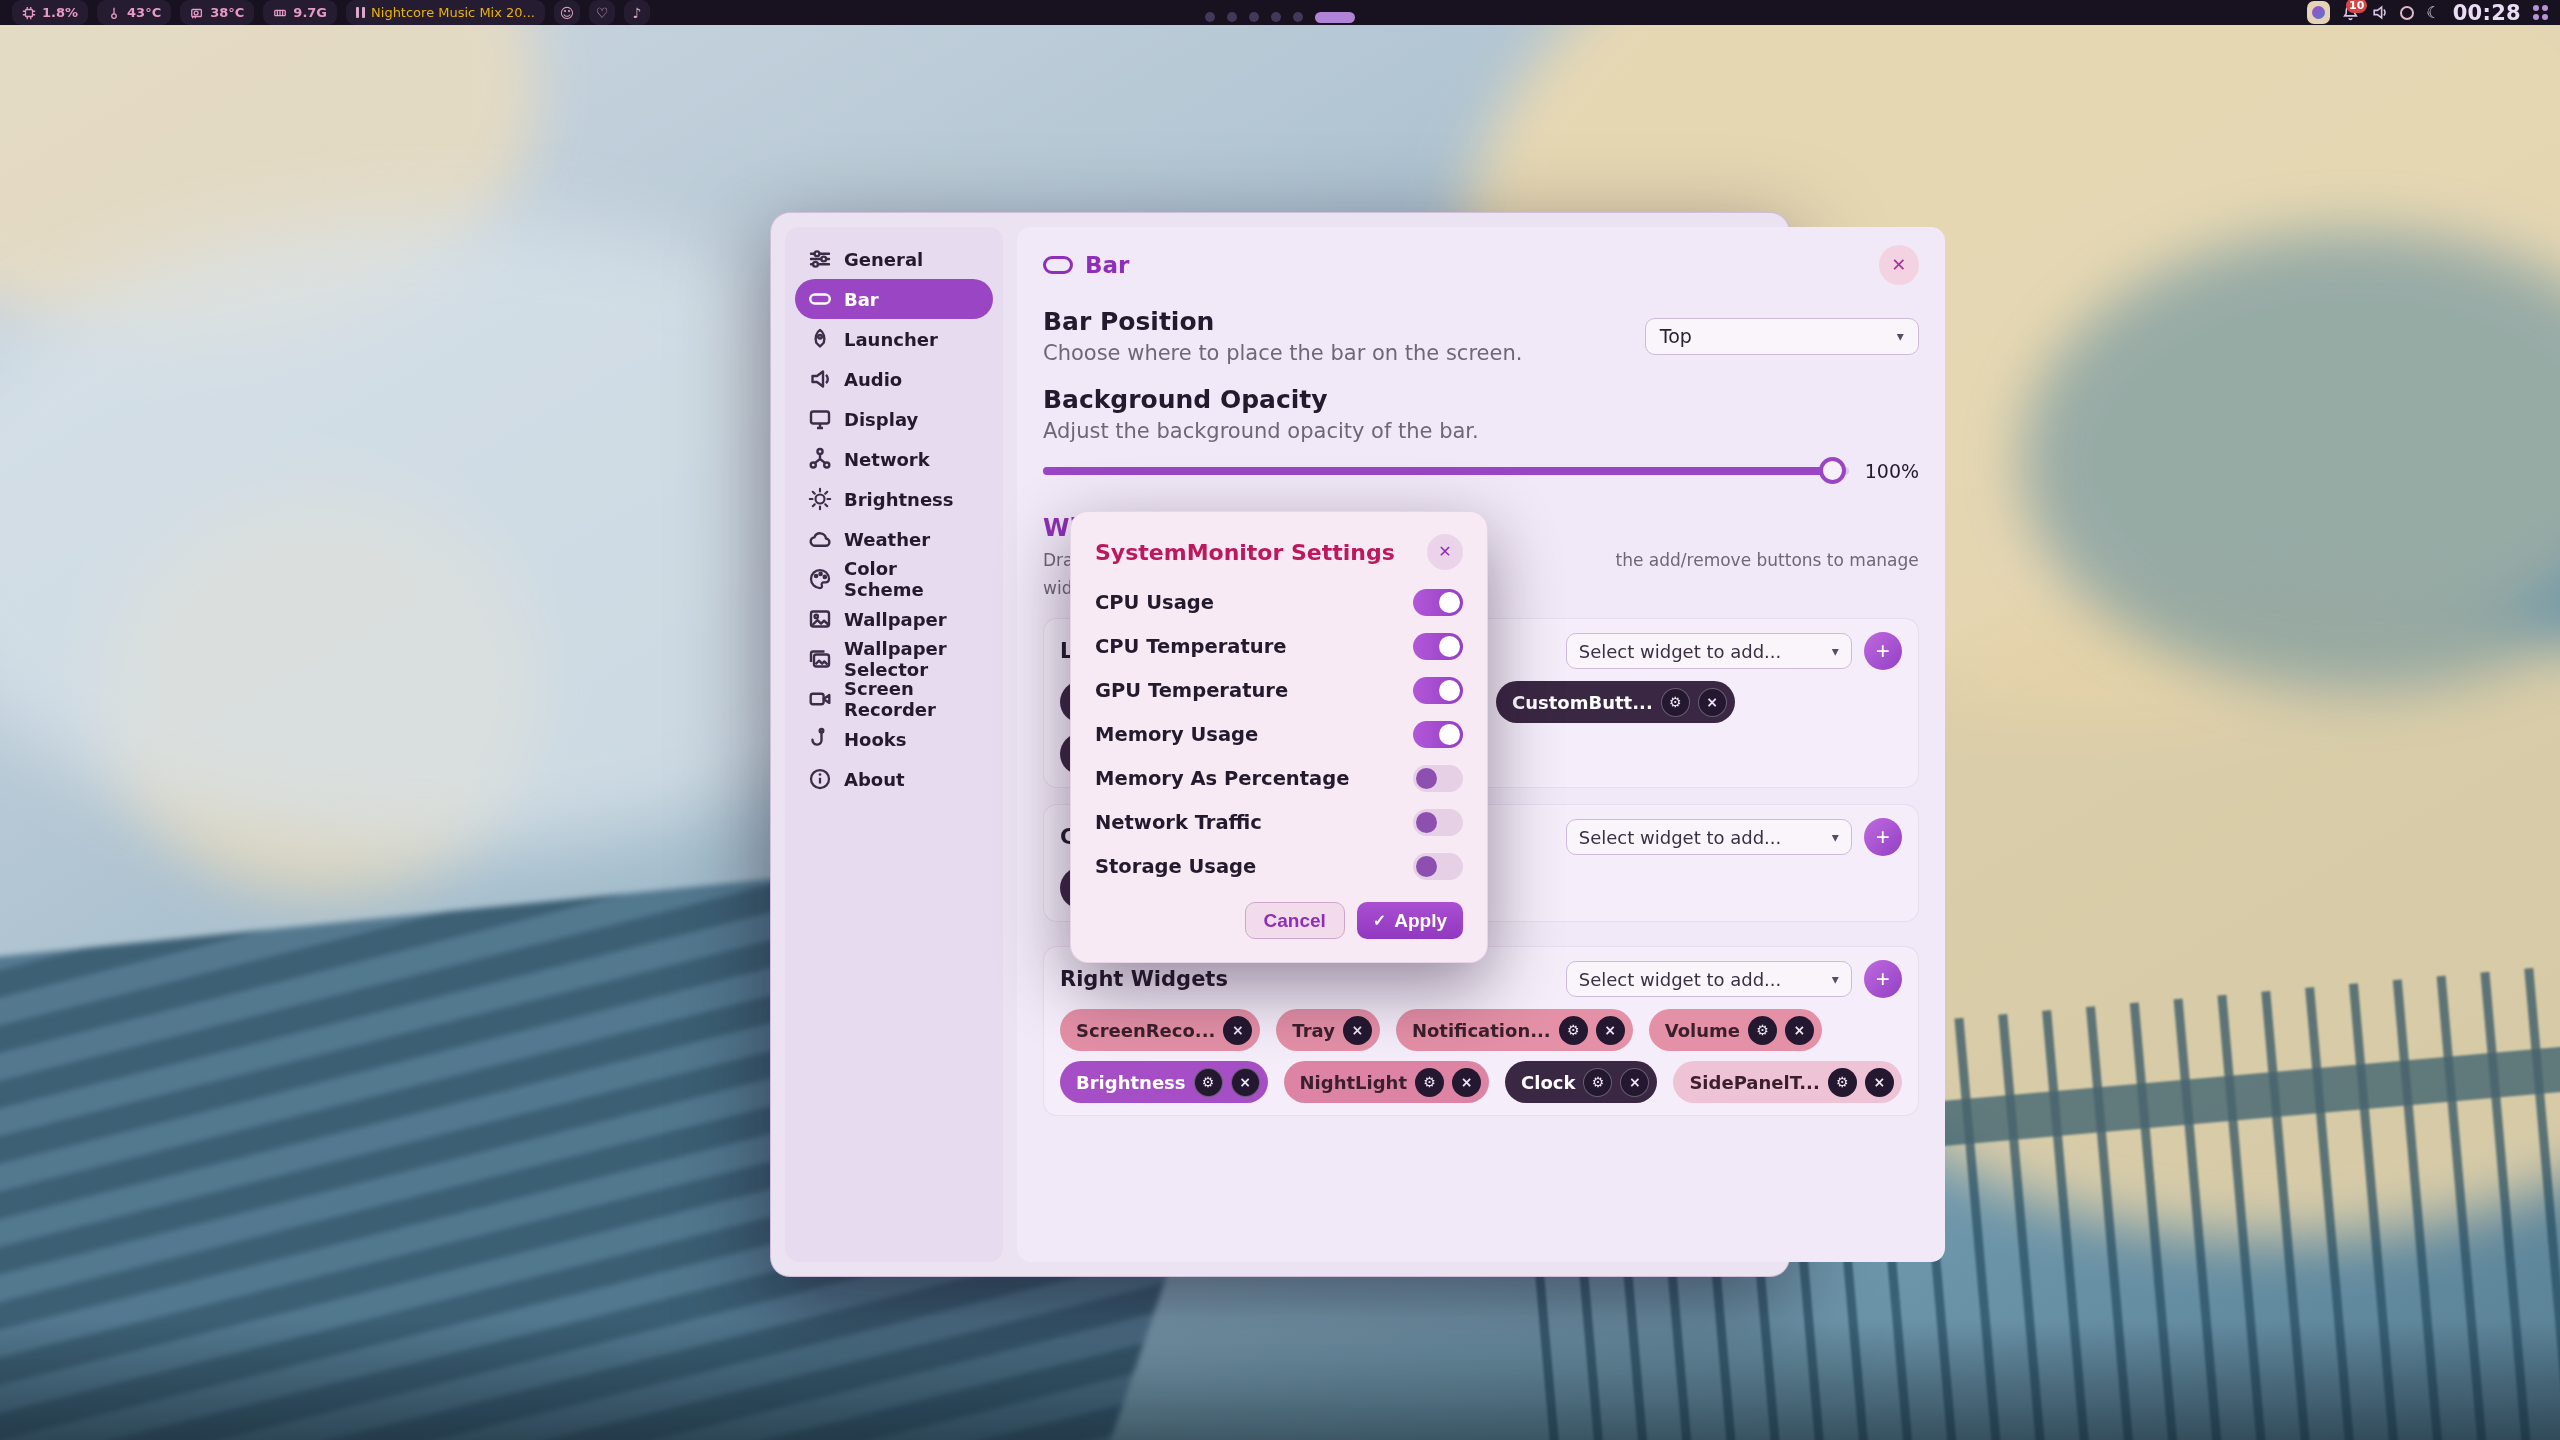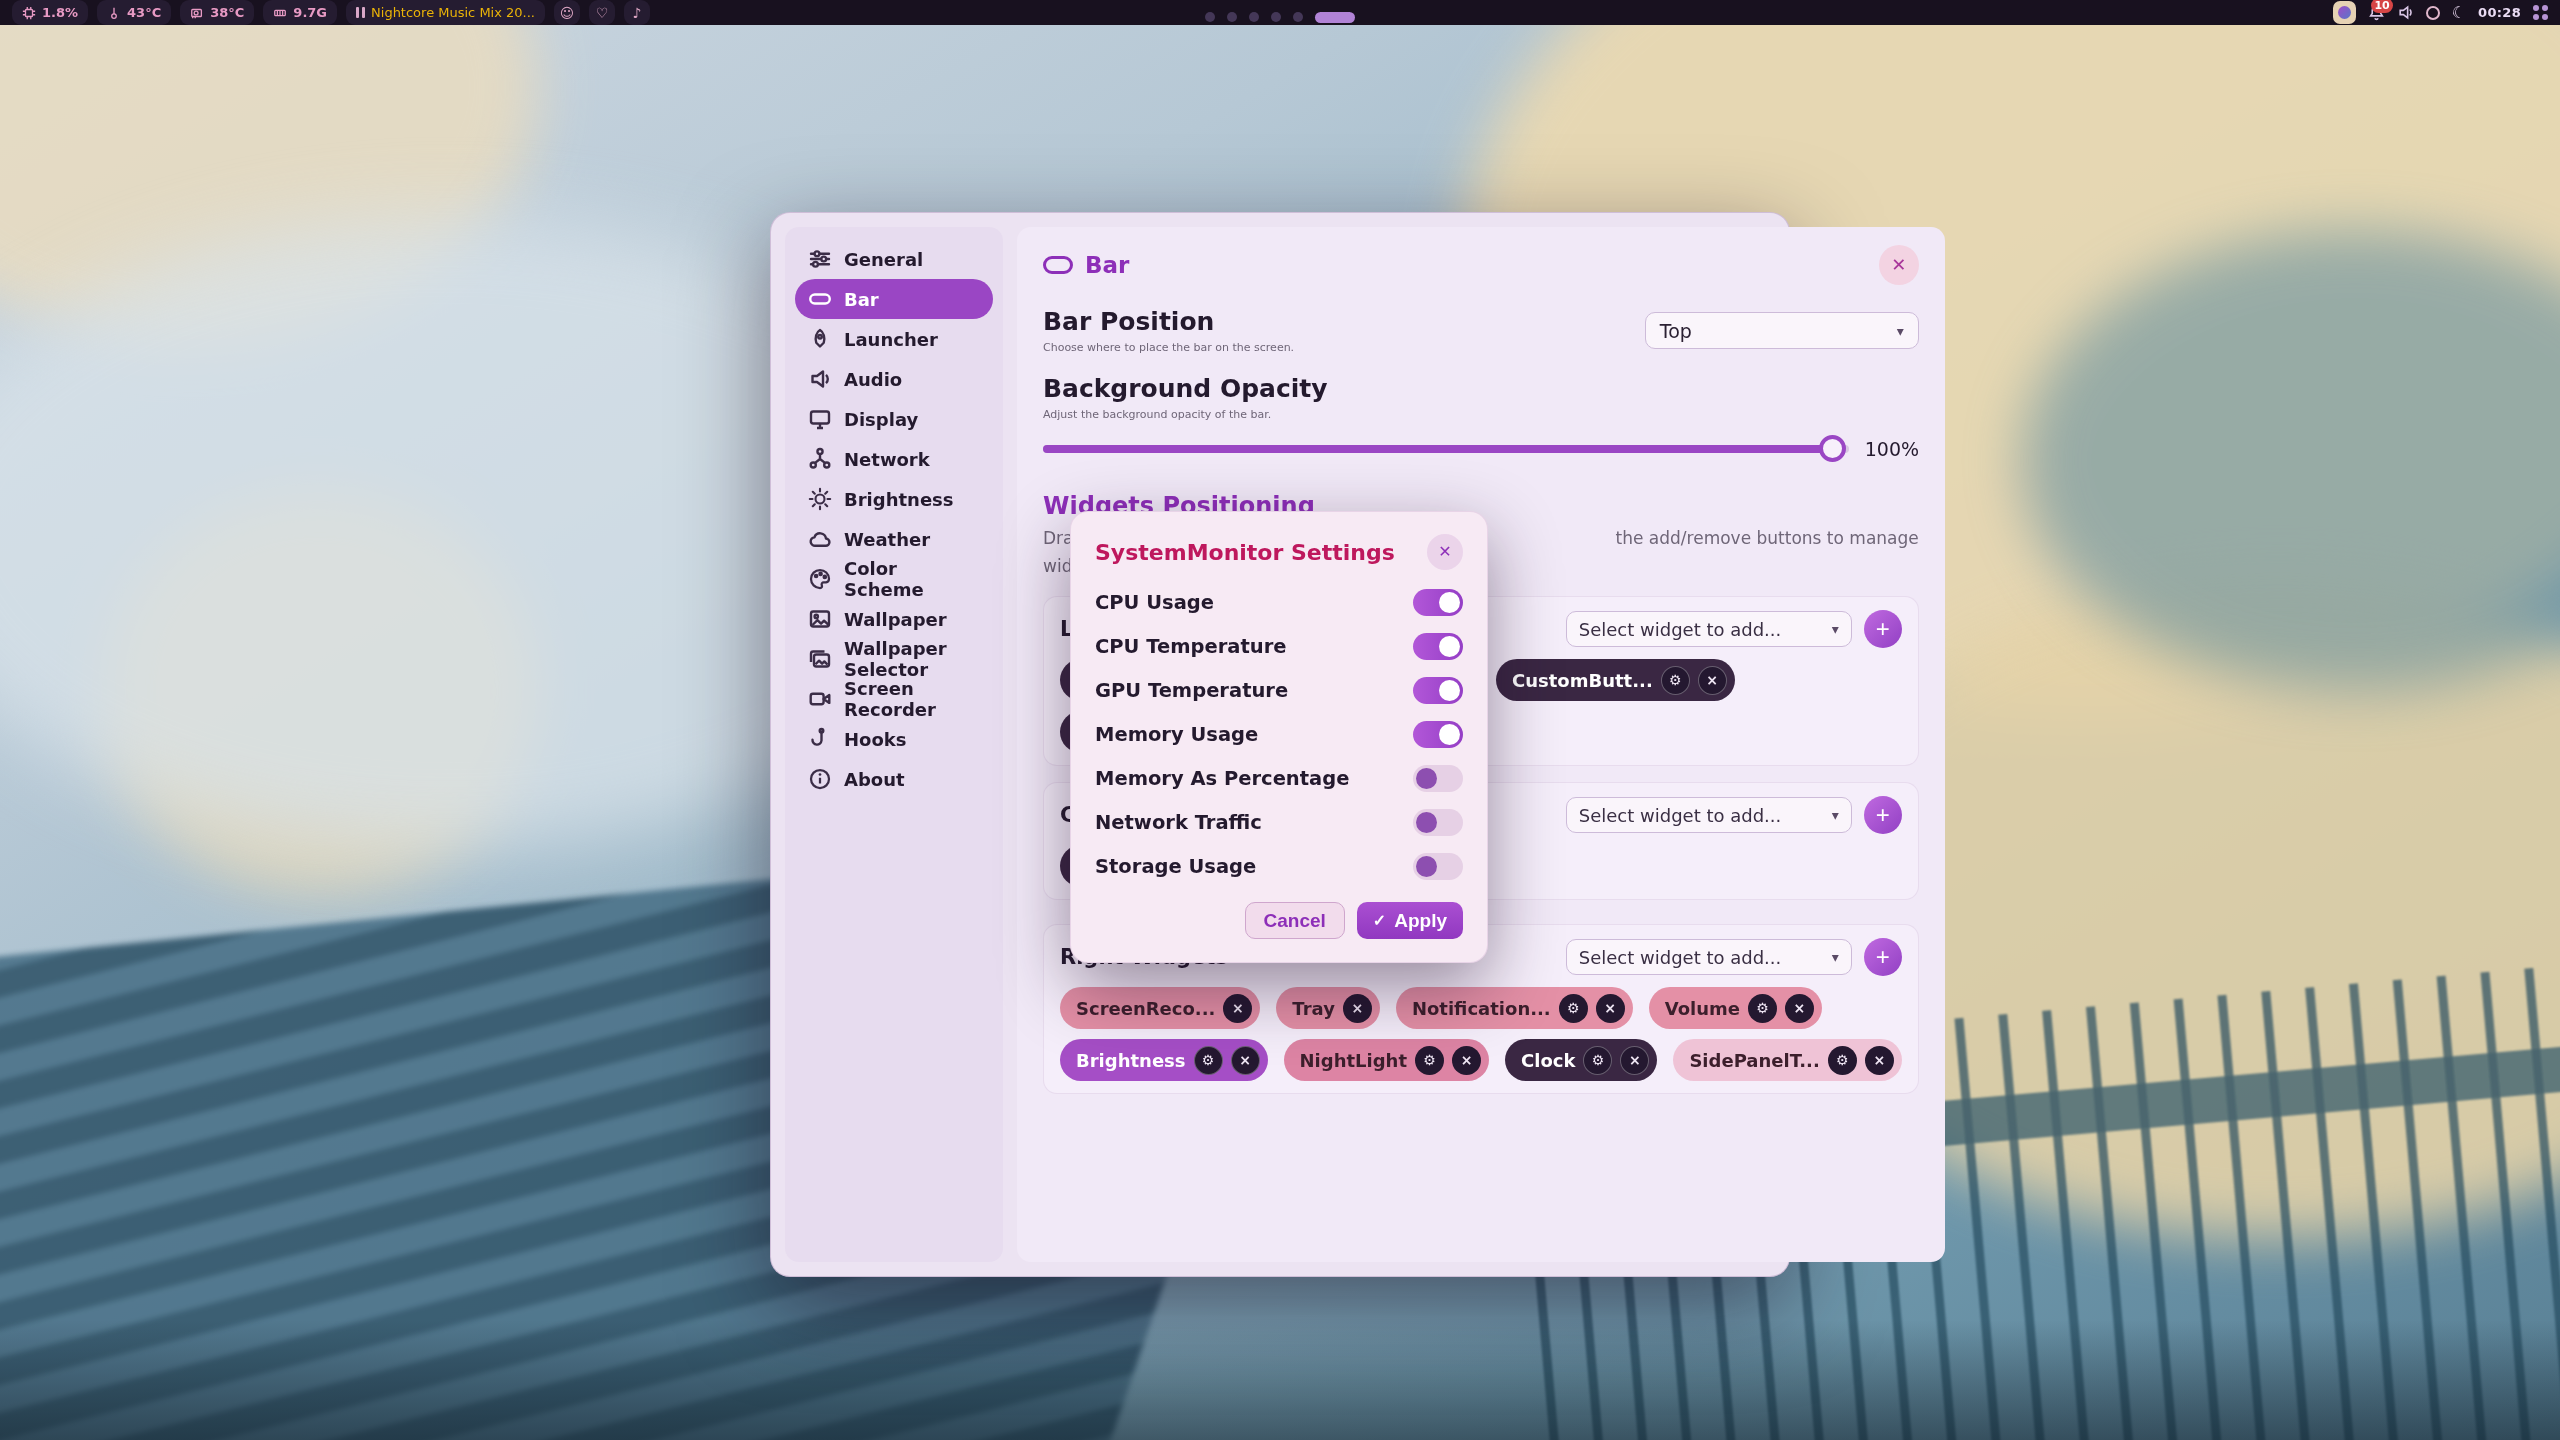--- a/index.html
+++ b/index.html
@@ -47,21 +47,21 @@
   .tb-right .plain { color:#d9c6e6; display:flex; align-items:center; }
   .picker-chip { width:23px; height:23px; border-radius:7px; background:#e6d2b4; position:relative; }
   .picker-chip i { position:absolute; inset:5px; border-radius:50%;
     background:linear-gradient(135deg,#a14cc8,#5878c8); }
   .bell-wrap { position:relative; display:flex; }
   .badge { position:absolute; top:-6px; right:-8px; min-width:16px; height:15px; padding:0 3px;
     border-radius:8px; background:#d64545; color:#fff; font-size:11px; font-weight:700;
     display:flex; align-items:center; justify-content:center; }
   .rec-circle { width:14px; height:14px; border:2px solid #e0b8cc; border-radius:50%; }
   .moon-glyph { font-size:16px; color:#ead9f2; }
-  .tb-clock { font-size:13px; font-weight:600; color:#eadcf4; letter-spacing:.3px; }
+  .tb-clock { font-size:21px; font-weight:600; color:#eadcf4; letter-spacing:.3px; }
   .grid-dots { display:grid; grid-template-columns:repeat(2,6px); grid-template-rows:repeat(2,6px); gap:3px; }
   .grid-dots i { width:6px; height:6px; border-radius:50%; background:#b794d4; }
 
   
   .window { position:absolute; left:770px; top:212px; width:1020px; height:1065px; z-index:20;
     background:#ece3f2; border-radius:20px; border:1px solid rgba(120,80,140,.25);
     box-shadow:0 30px 90px rgba(20,10,30,.5); display:flex; padding:14px; gap:14px; }
   .sidebar { width:218px; background:#e7dcef; border-radius:14px; padding:12px 10px; flex-shrink:0; }
   .side-item { display:flex; align-items:center; gap:12px; height:40px; padding:0 13px;
     border-radius:20px; color:#241a2e; font-size:18px; font-weight:600; cursor:default; }
@@ -71,21 +71,21 @@
 
   .content { flex:1; background:#f1e9f7; border-radius:14px; padding:16px 26px 0 26px; position:relative; }
   .page-header { display:flex; align-items:center; gap:12px; height:44px; }
   .bar-glyph { width:30px; height:18px; border:3px solid #8d2fb8; border-radius:9px; }
   .page-title { font-size:23px; font-weight:700; color:#8d2fb8; }
   .win-close { margin-left:auto; width:40px; height:40px; border-radius:50%; border:none;
     background:#f3d3e2; color:#a8359a; font-size:18px; line-height:1; cursor:pointer; }
 
   .setting-row { margin-top:20px; display:flex; align-items:center; justify-content:space-between; }
   .s-label { font-size:25px; font-weight:700; color:#241a2e; }
-  .s-desc { margin-top:5px; font-size:11px; color:#6f6678; }
+  .s-desc { margin-top:5px; font-size:21px; color:#6f6678; }
   .dropdown { width:274px; height:37px; background:#faf5fb; border:1px solid #cdbbd9; border-radius:10px;
     padding:0 14px; display:flex; align-items:center; justify-content:space-between;
     font-size:19px; color:#2b2133; cursor:pointer; }
   .chev { font-size:14px; color:#5a4a66; }
 
   .setting-col { margin-top:20px; }
   .slider-row { margin-top:14px; display:flex; align-items:center; gap:16px; height:27px; }
   .slider { flex:1; height:8px; border-radius:4px; background:#d8c7e2; position:relative; }
   .slider .fill { position:absolute; left:0; top:0; bottom:0; width:98%; border-radius:4px; background:#9a46c4; }
   .slider .thumb { position:absolute; top:-10px; left:calc(98% - 14px); width:27px; height:27px;

